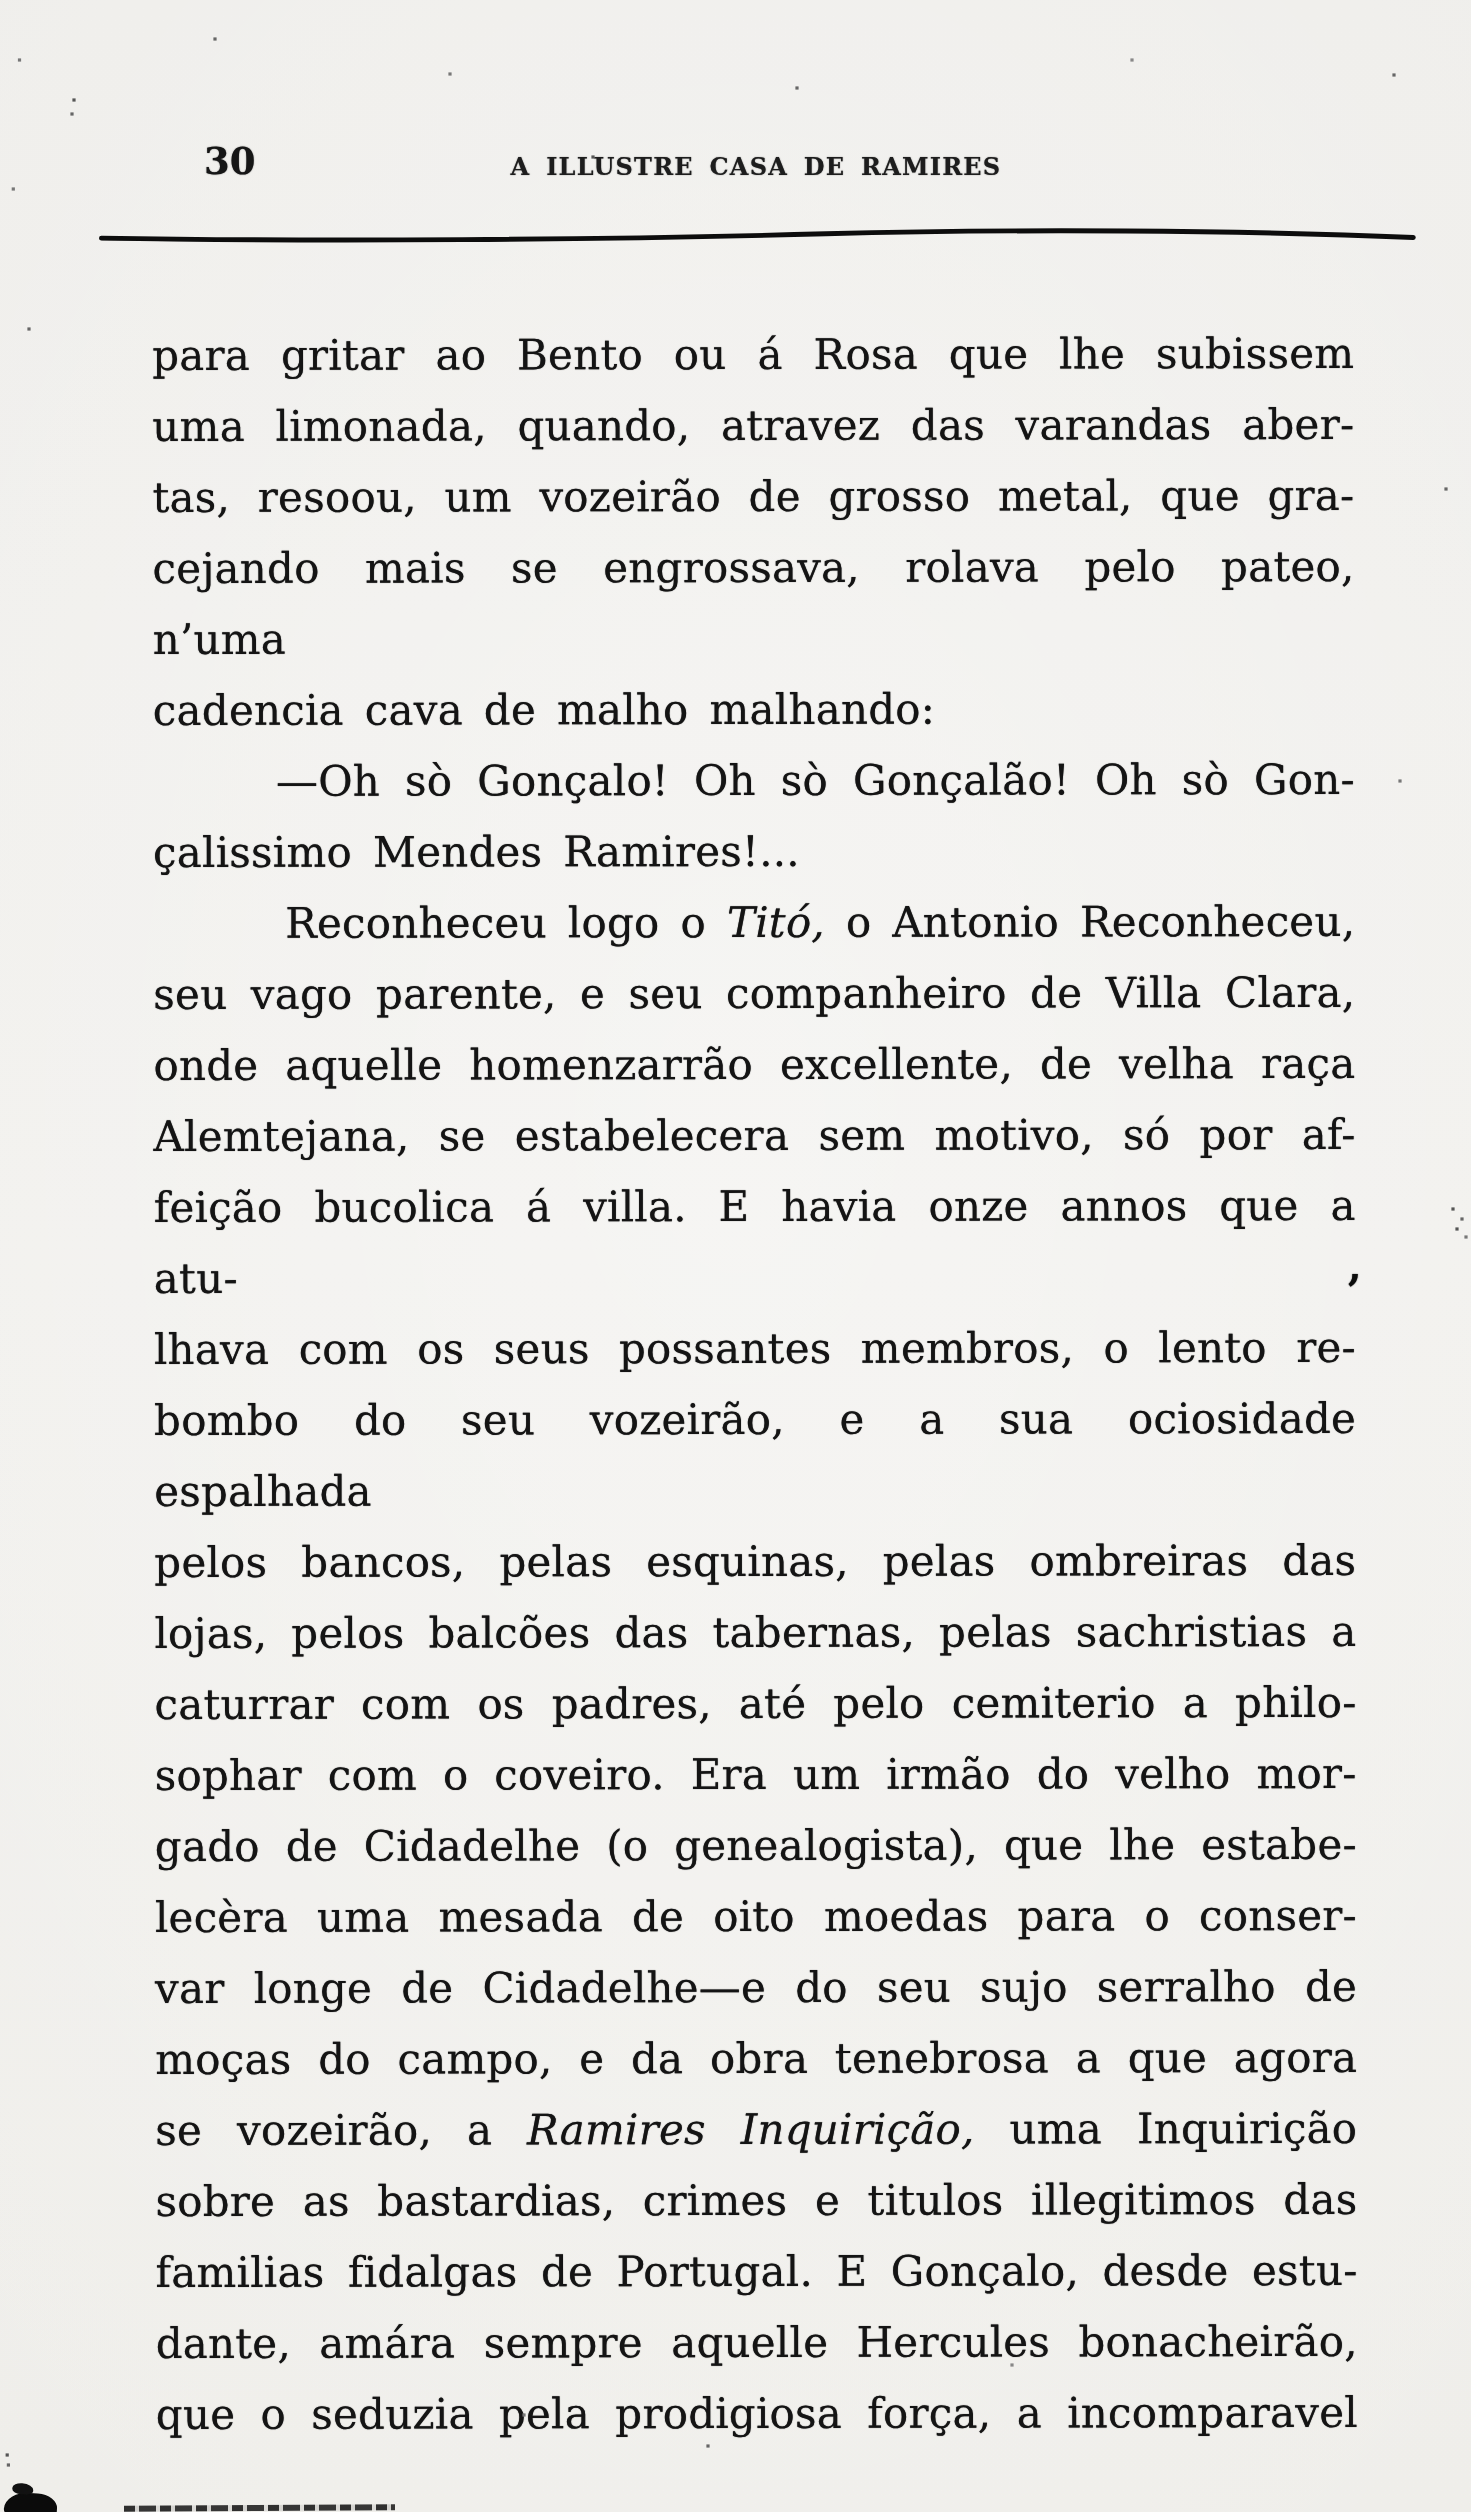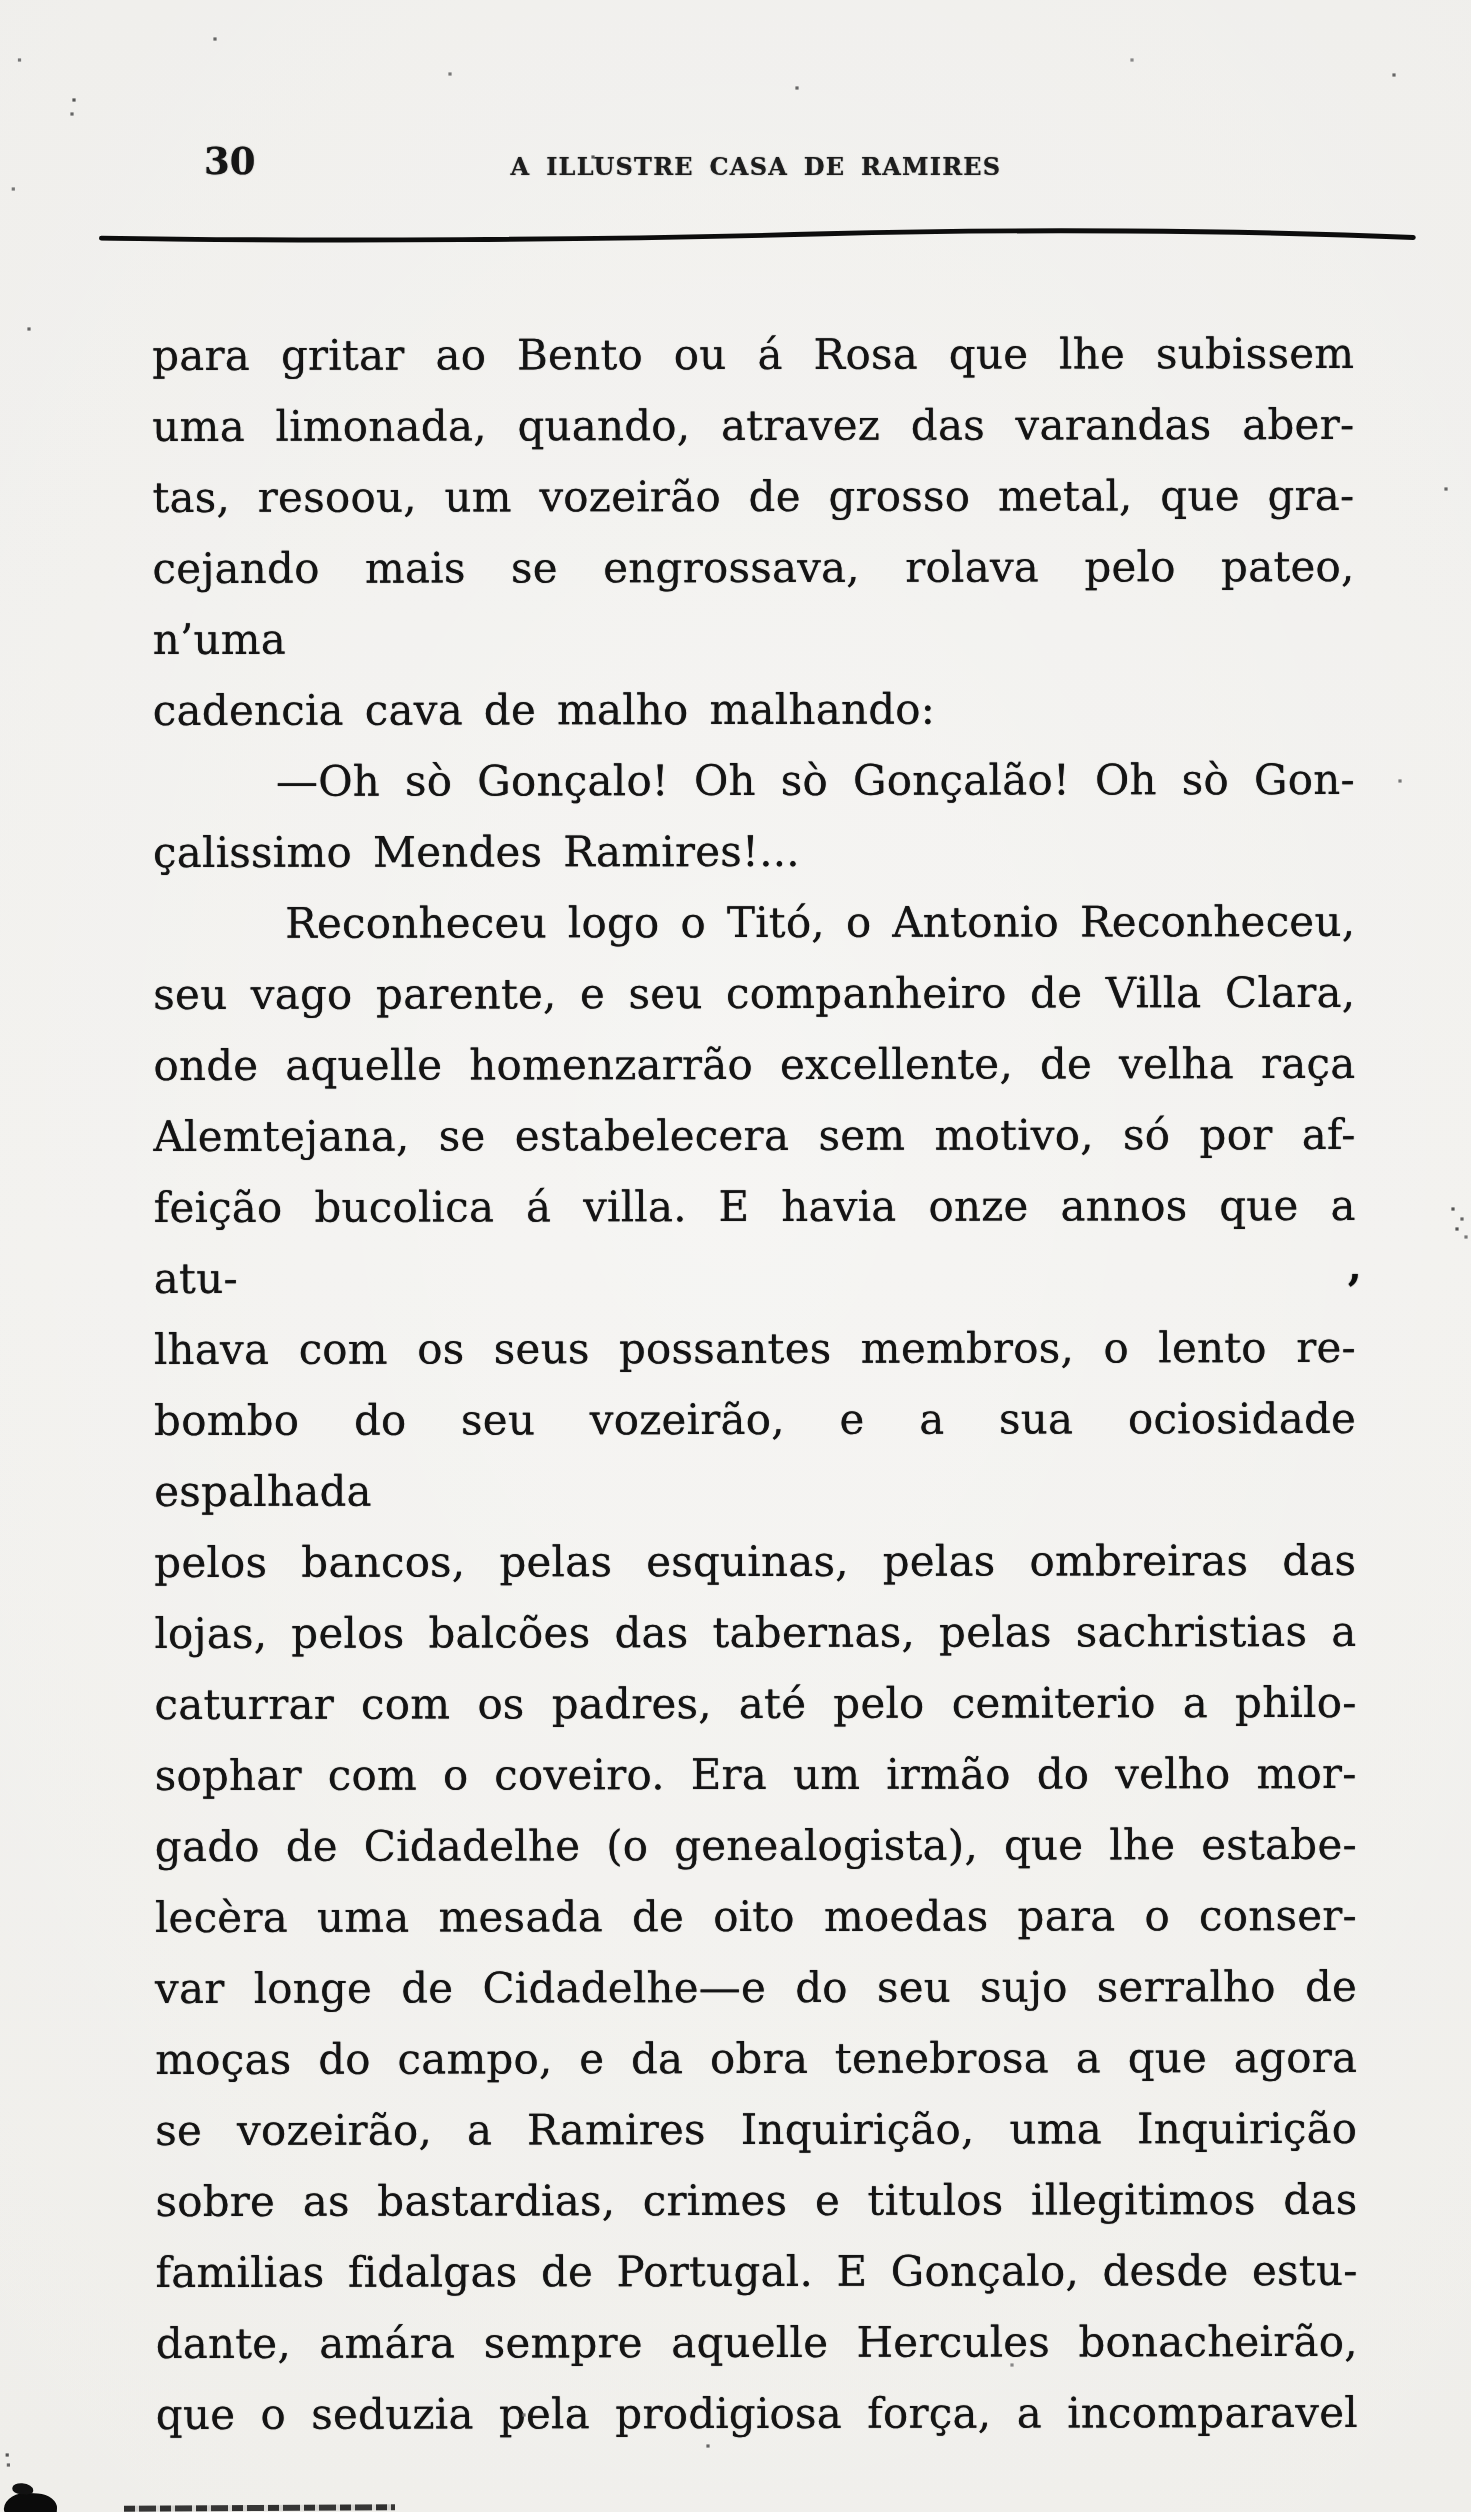--- a/index.html
+++ b/index.html
@@ -38,21 +38,21 @@
     transform: rotate(-0.1deg);
     color: #141414;
   }
   .line {
     font-size: 42px; line-height: 71px;
     letter-spacing: 0.2px; word-spacing: 7.4px;
     text-shadow: 0 0 0.9px rgba(15,15,15,0.8);
   }
   .j { text-align: justify; text-align-last: justify; }
   .l { text-align: left; text-align-last: left; }
-  .italic { }
+  .italic { font-style: italic; }
   
   .stray-comma {
     position: absolute; left: 1348px; top: 1243px;
     font-size: 39px; font-weight: 700; color: #0c0c0c;
     text-shadow: 0 0 1.2px #111;
   }
   .blob {
     position: absolute; left: 3.7px; top: 2493px;
     width: 53px; height: 29.6px; background: #0b0b0b;
     border-radius: 55% 45% 35% 60% / 70% 55% 40% 50%;

